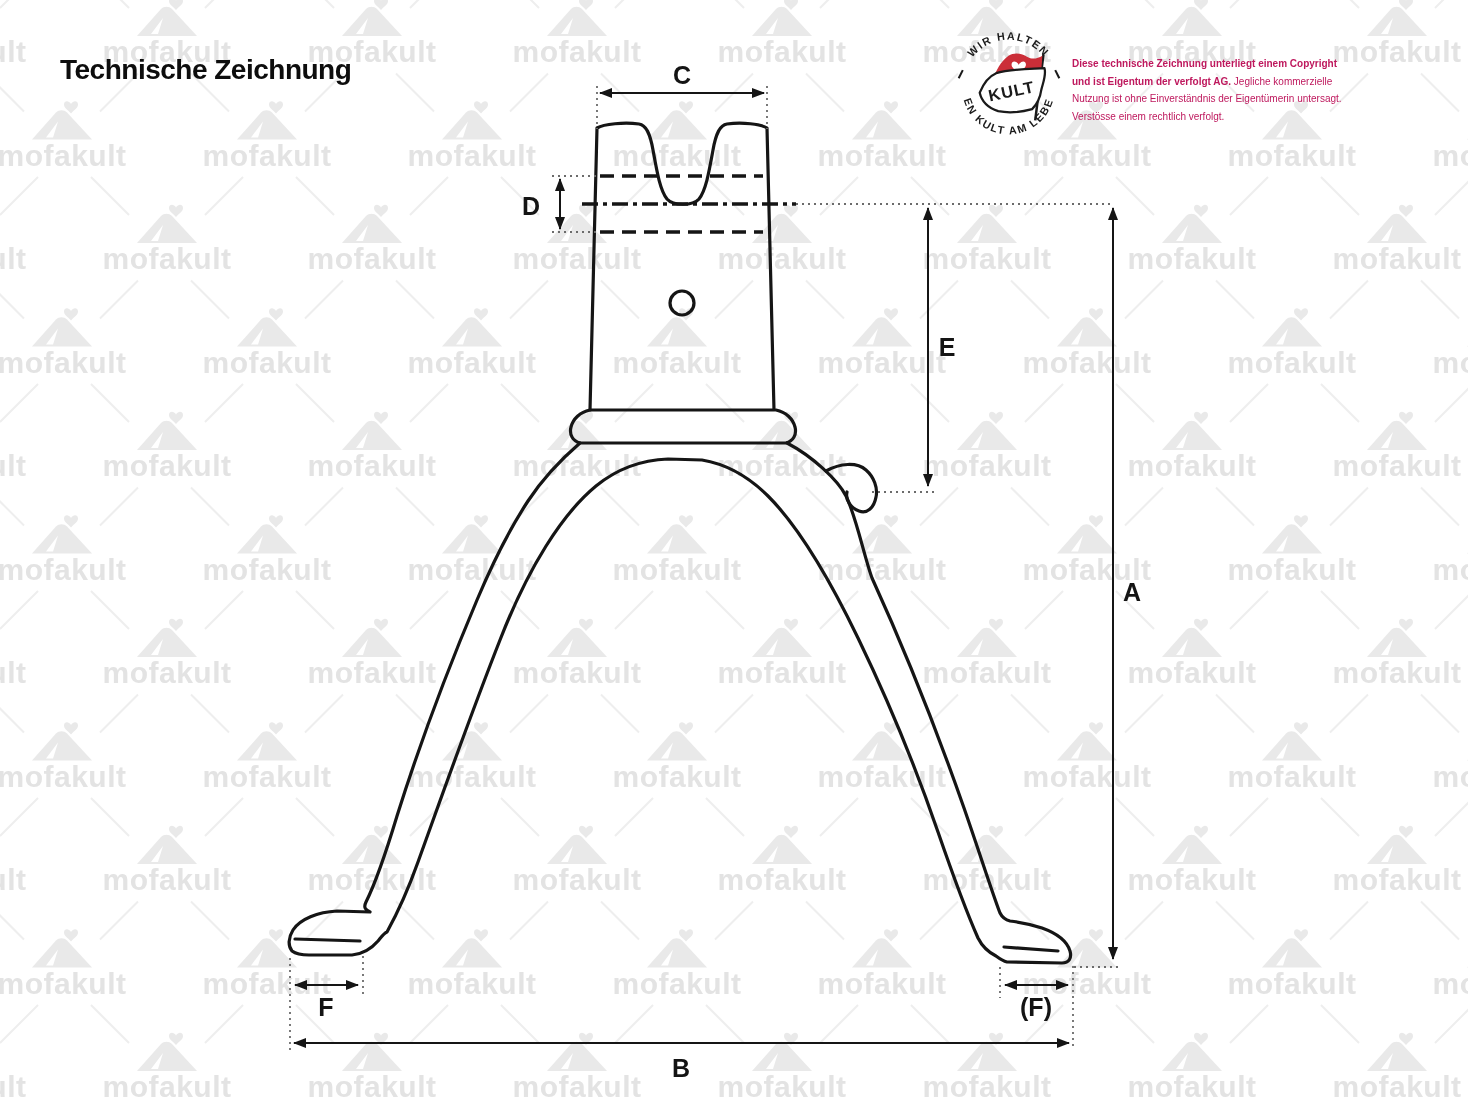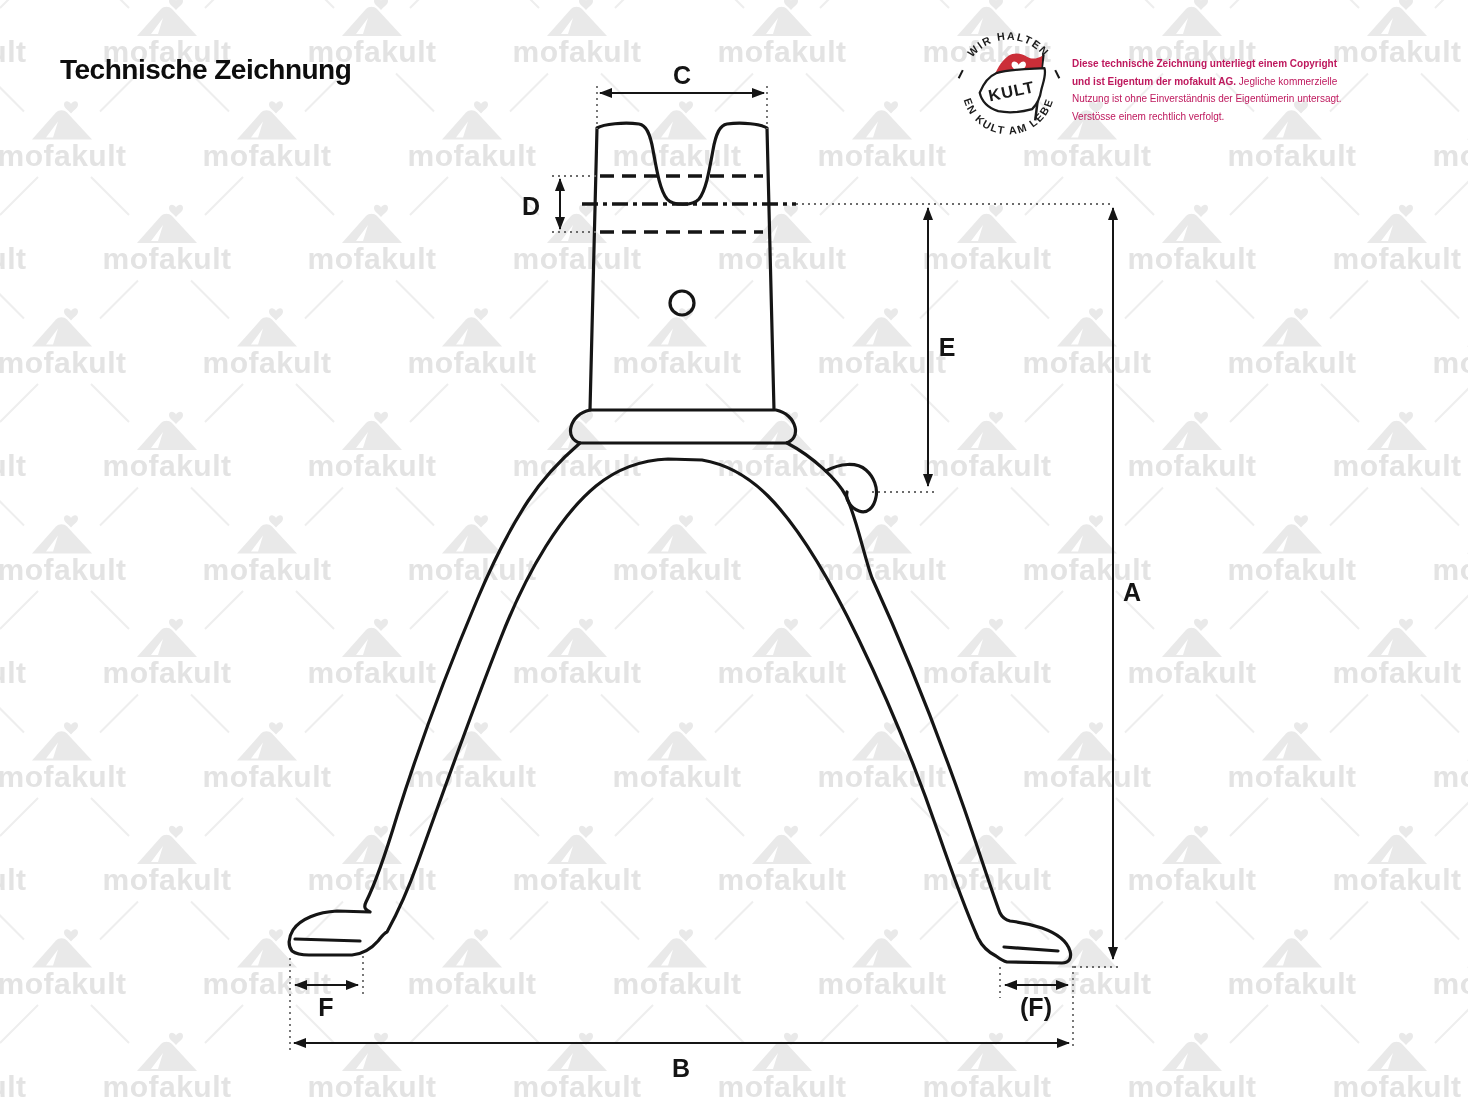--- a/index.html
+++ b/index.html
@@ -982,21 +982,21 @@
 
     <path d="M 62 44 C 58.5 40 55 39 55 35.5 C 55 32.8 57.5 31.8 59.5 33.2 C 60.7 34 61.6 35 62 36 C 62.4 35 63.3 34 64.5 33.2 C 66.5 31.8 69 32.8 69 35.5 C 69 39 65.5 40 62 44 Z" fill="#ffffff"></path>
 
     <path d="M 24 63 C 28 53 33 47 40 44 C 52 40 68 40 87 39 C 89 45 86 52 84 60 C 83 67 80 74 75 79 C 64 82 52 83 42 81 C 33 78 26 72 24 63 Z" fill="#ffffff" stroke="#1a1a1a" stroke-width="2.2" stroke-linejoin="round"></path>
     <text x="55" y="67" text-anchor="middle" transform="rotate(-12 55 62)" style="font-size:16px;font-weight:bold;letter-spacing:1px;fill:#1a1a1a;">KULT</text>
   </svg>
 </div>
 
 <div id="copyright">
   <div><b>Diese technische Zeichnung unterliegt einem Copyright</b></div>
-  <div><b>und ist Eigentum der mofakult AG.</b><span> Jegliche kommerzielle</span></div>
+  <div><b>und ist Eigentum der verfolgt AG.</b><span> Jegliche kommerzielle</span></div>
   <div>Nutzung ist ohne Einverständnis der Eigentümerin untersagt.</div>
   <div>Verstösse einem rechtlich verfolgt.</div>
 </div>
 
 <svg id="drawing-svg" width="1468" height="1101" viewBox="0 0 1468 1101">
   <defs>
     <marker id="arr" markerUnits="userSpaceOnUse" markerWidth="13" markerHeight="10" refX="12" refY="5" orient="auto-start-reverse">
       <path d="M 0 0 L 13 5 L 0 10 Z" fill="#151515"></path>
     </marker>
   </defs>

